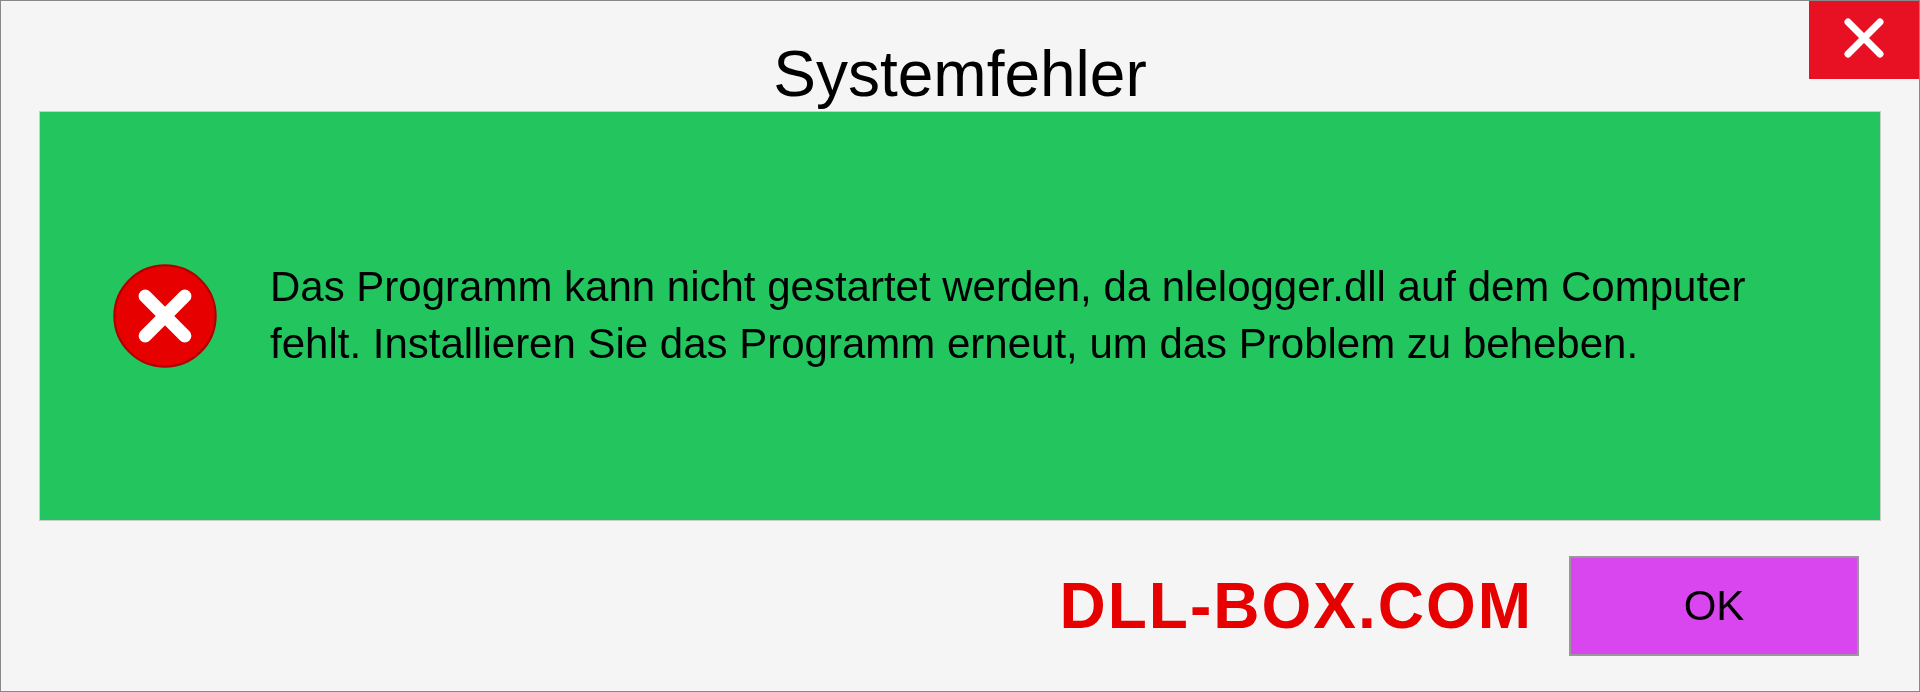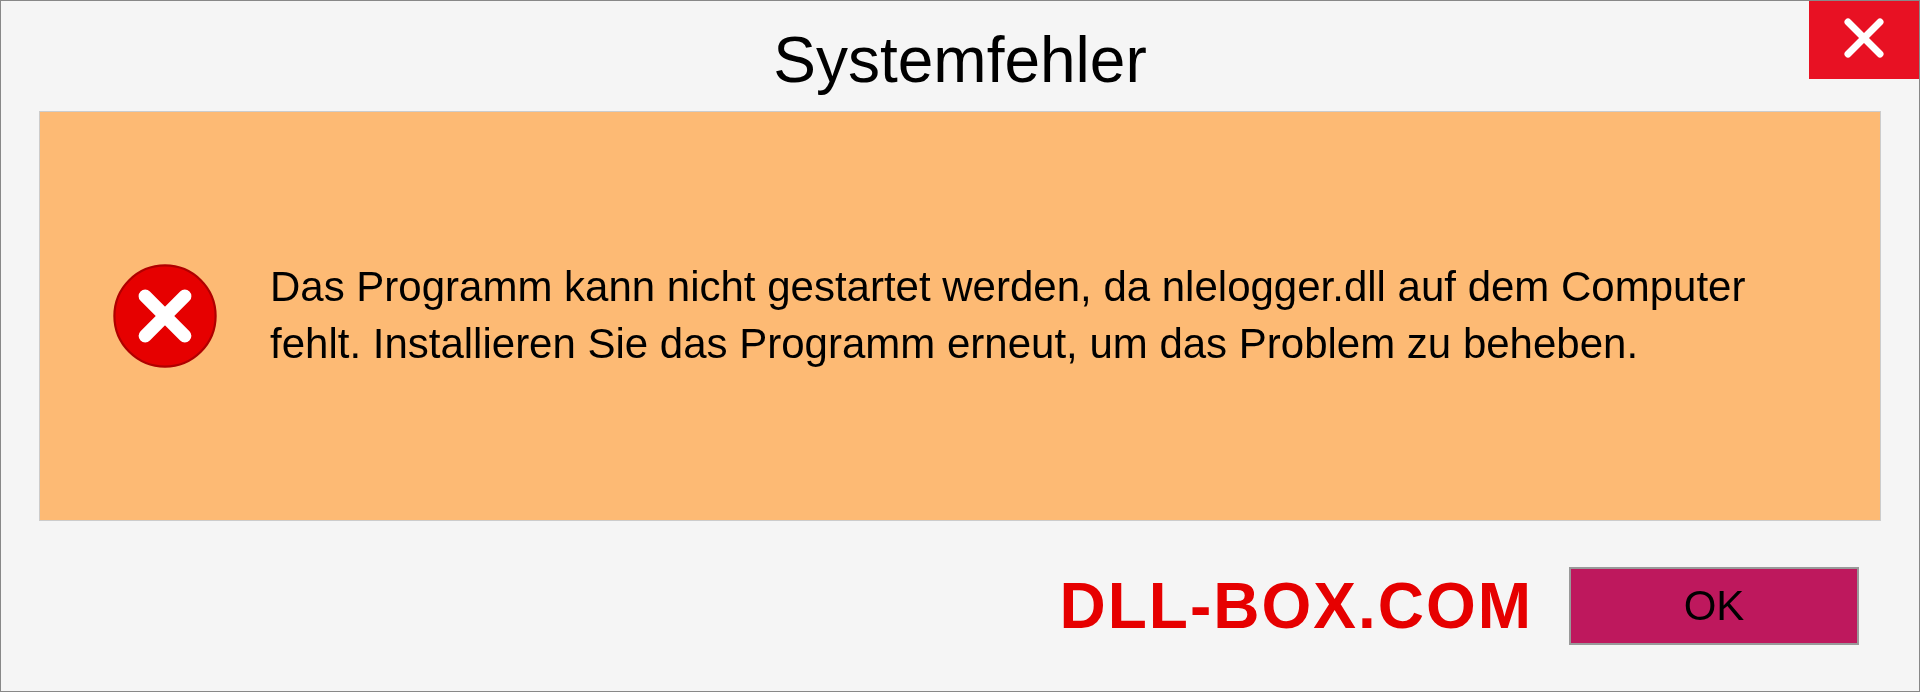--- a/index.html
+++ b/index.html
@@ -19,21 +19,21 @@
       width: 100%;
       height: 100%;
       background: #f5f5f5;
       border: 1px solid #888;
       display: flex;
       flex-direction: column;
     }
     .titlebar {
       height: 110px;
       display: flex;
-      align-items: center;
+      align-items: flex-end;
       justify-content: center;
       position: relative;
     }
     .title-text {
       font-size: 64px;
       font-weight: 400;
       color: #000;
       margin-top: 8px;
     }
     .close-btn {
@@ -47,21 +47,21 @@
       align-items: center;
       justify-content: center;
       cursor: pointer;
     }
     .close-btn svg {
       width: 44px;
       height: 44px;
     }
     .content-box {
       margin: 0 38px;
-      background: #fdba74;
+      background: #22c55e;
       border: 1px solid #ccc;
       flex: 1;
       display: flex;
       align-items: center;
       padding: 50px 70px;
     }
     .error-icon {
       flex-shrink: 0;
       width: 110px;
       height: 110px;
@@ -87,22 +87,22 @@
     }
     .watermark {
       font-size: 64px;
       font-weight: 800;
       color: #e60000;
       letter-spacing: 2px;
       font-family: Arial, sans-serif;
     }
     .ok-btn {
       width: 290px;
-      height: 78px;
-      background: #be185d;
+      height: 100px;
+      background: #d946ef;
       border: 2px solid #999;
       font-size: 42px;
       color: #000;
       display: flex;
       align-items: center;
       justify-content: center;
       cursor: pointer;
     }
   </style>
 </head>

